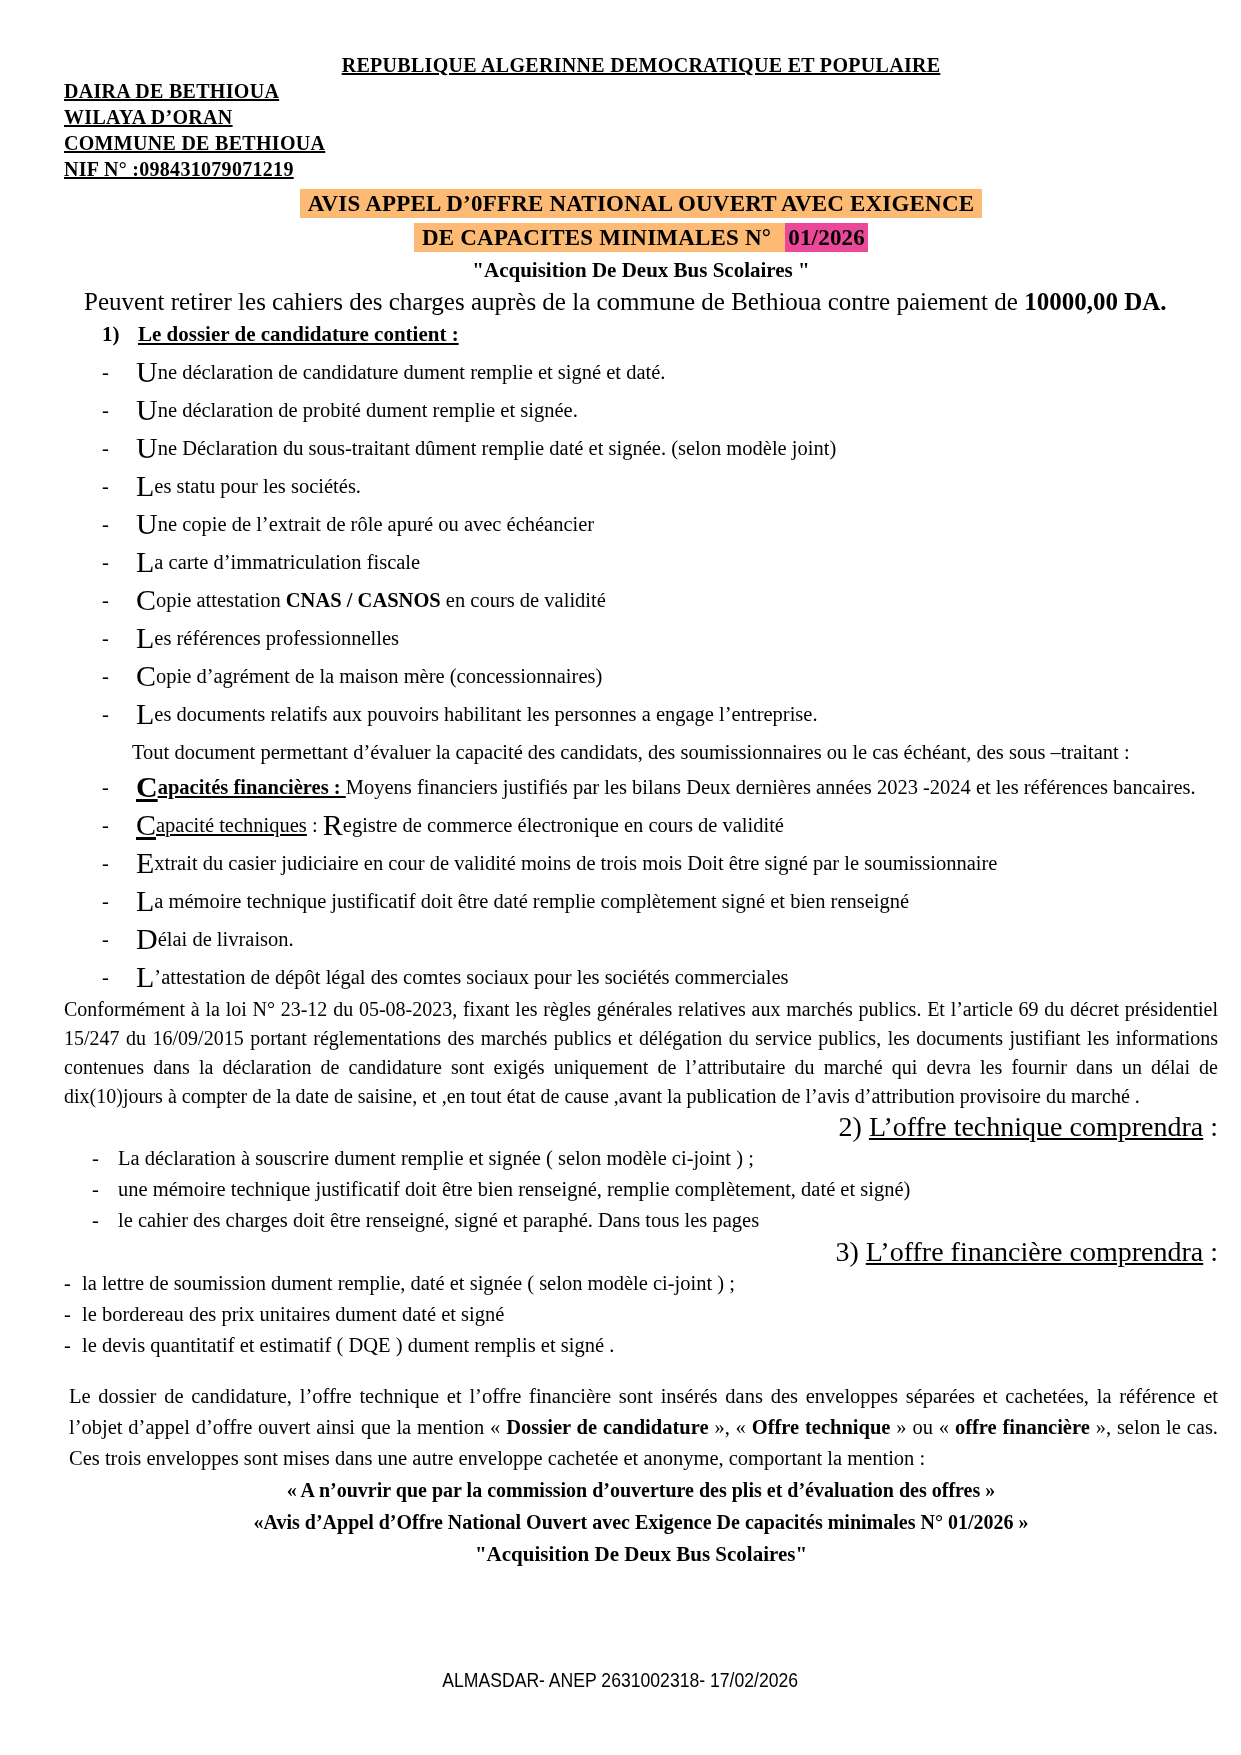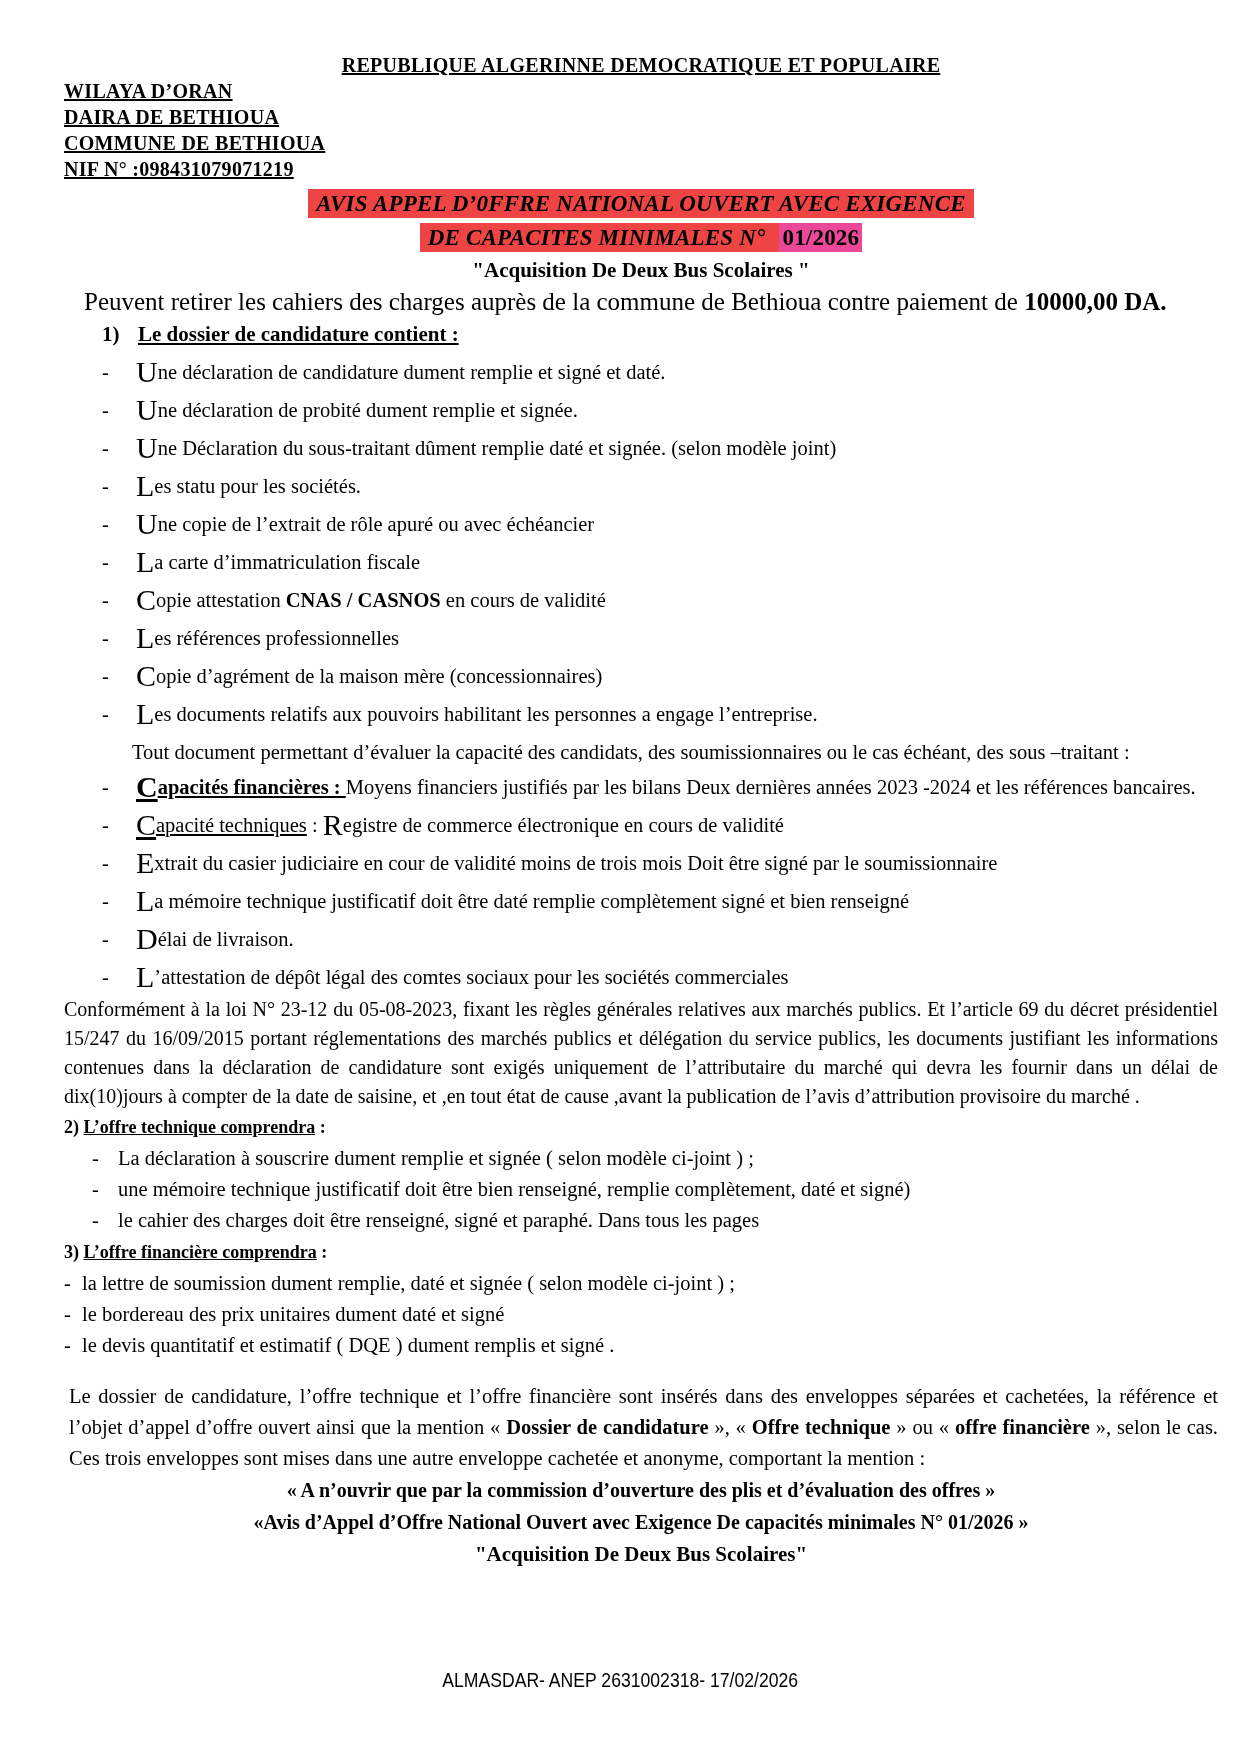--- a/index.html
+++ b/index.html
@@ -14,40 +14,40 @@
   .b{font-weight:bold;}
   .u{text-decoration:underline;margin-top:27px;}
 
   .rep-line{font-size:20px;line-height:26px;}
   .rep-line span{font-weight:bold;text-decoration:underline;letter-spacing:.3px;}
 
   .auth-line{font-size:20px;line-height:26px;}
   .auth-line span{font-weight:bold;text-decoration:underline;letter-spacing:.3px;}
 
   .title-block{margin-top:5px;font-size:23px;font-weight:bold;line-height:34px;letter-spacing:.2px;}
-  .hl{background:#ef4444;padding:2px 8px;font-style:italic;}
+  .hl{background:#fdba74;padding:2px 8px;}
   .hl-num{background:#ec4899;padding:2px 3px;}
 
   .para{font-size:20.5px;line-height:31px;text-align:justify;}
   .subject{font-size:21px;font-weight:bold;line-height:31px;text-align:center;}
   .fee-line{font-size:25px;line-height:31px;padding-left:20px;}
 
   .sec1-head{font-size:21px;font-weight:bold;line-height:30px;margin:2px 0 8px 38px;}
   .sec1-head .num{display:inline-block;width:36px;text-decoration:none;}
 
   .item{display:flex;margin:0 0 7px 38px;font-size:20.5px;line-height:31px;}
   .item .dash{flex:none;width:34px;}
   .item .body{flex:1;}
   .ini{font-size:30px;line-height:1;vertical-align:-3px;}
 
   .note{font-size:20.5px;line-height:31px;padding-left:14px;text-indent:54px;margin-bottom:4px;}
 
   .legal{font-size:20px;line-height:29px;text-align:justify;}
 
-  .sec-head{font-size:18px;font-weight:bold;line-height:32px;}
+  .sec-head{font-size:28px;font-weight:normal;line-height:32px;text-align:right;}
   .sub-item{display:flex;margin-left:28px;font-size:20.5px;line-height:31px;}
   .sub-item .dash{flex:none;width:26px;}
   .flat-item{display:flex;font-size:20.5px;line-height:31px;}
   .flat-item .dash{flex:none;width:18px;}
 
   .env{font-size:20.5px;line-height:31px;text-align:justify;padding-left:5px;margin-top:20px;}
 
   .mention{font-size:20px;font-weight:bold;text-align:center;line-height:32px;}
   .mention.small{font-size:21px;}
 
@@ -59,24 +59,24 @@
 </style>
 </head>
 <body>
 
 <div class="page">
 
   <div class="rep-line center">
     <span>REPUBLIQUE ALGERINNE DEMOCRATIQUE ET POPULAIRE</span>
   </div>
   <div class="auth-line">
+    <span>DAIRA DE BETHIOUA</span>
+  </div>
+  <div class="auth-line">
     <span>WILAYA D’ORAN</span>
-  </div>
-  <div class="auth-line">
-    <span>DAIRA DE BETHIOUA</span>
   </div>
   <div class="auth-line">
     <span>COMMUNE DE BETHIOUA</span>
   </div>
   <div class="auth-line">
     <span>NIF N° :098431079071219</span>
   </div>
 
   <div class="title-block center">
     <div><span class="hl">AVIS APPEL D’0FFRE NATIONAL OUVERT  AVEC EXIGENCE</span></div>

